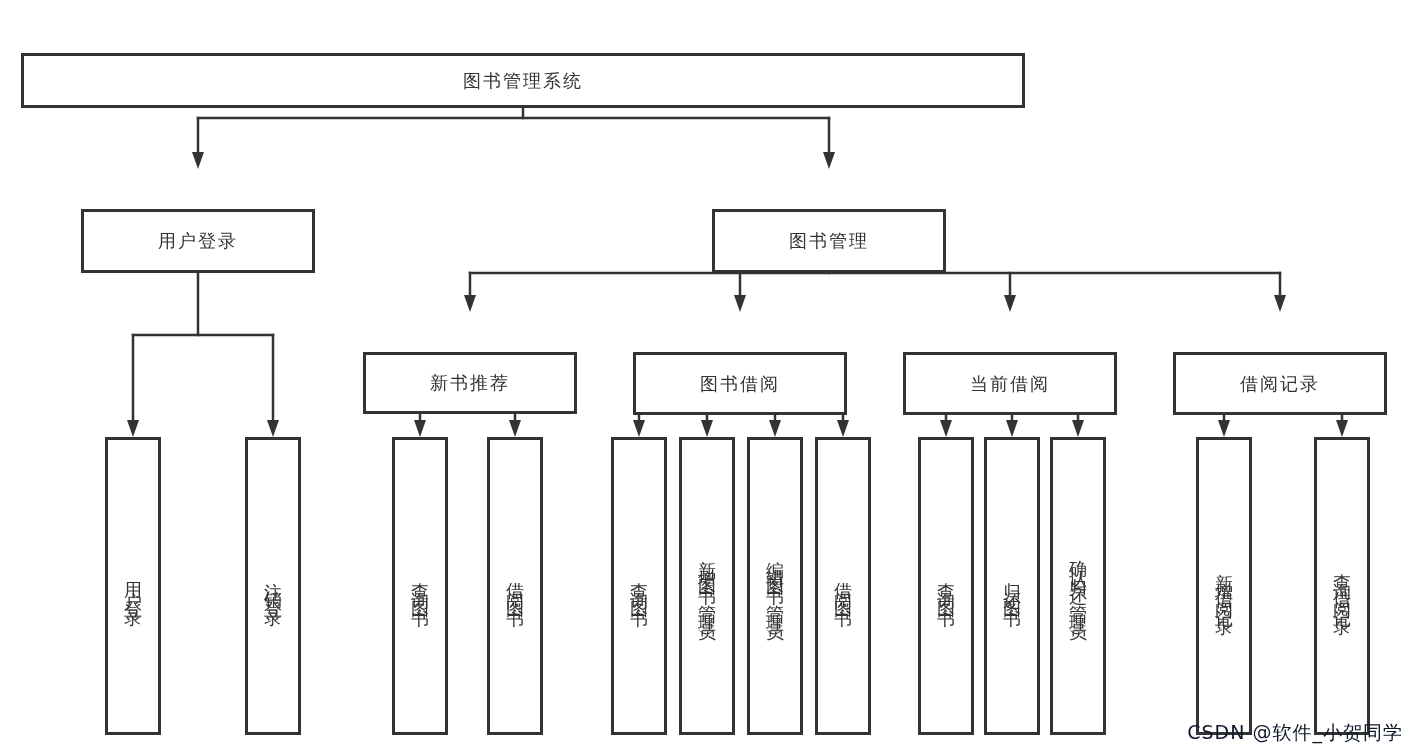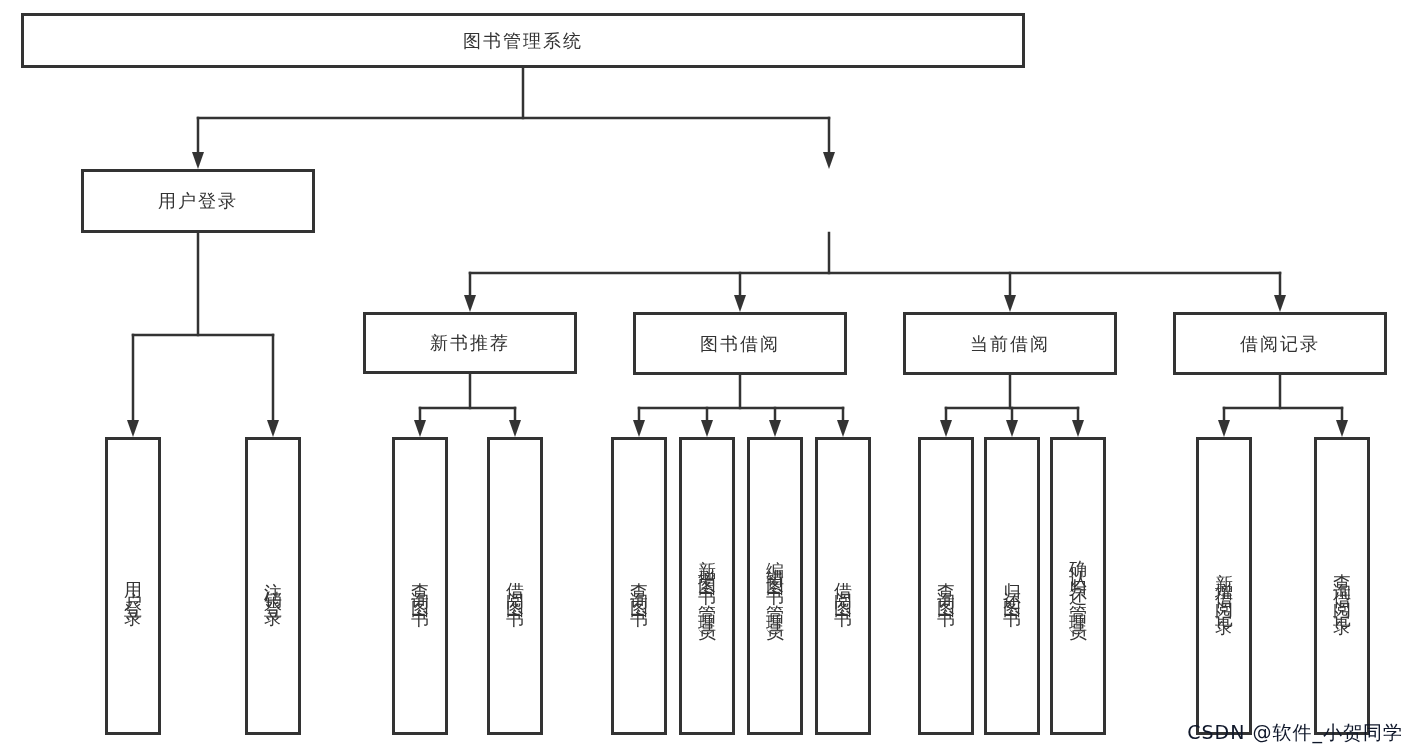--- a/index.html
+++ b/index.html
@@ -8,21 +8,21 @@
     font-family:"DejaVu Sans","Liberation Sans",sans-serif;overflow:hidden;
   }
   #wires{position:absolute;left:0;top:0;z-index:1;}
   #wires line{stroke:#333333;stroke-width:2.5;stroke-linecap:square;}
   #wires polygon{fill:#333333;}
   .node{
     position:absolute;z-index:2;background:#ffffff;border:3px solid #333333;
     box-sizing:border-box;display:flex;align-items:center;justify-content:center;
     color:#333333;
   }
-  .h-node{font-size:18px;letter-spacing:2px;white-space:nowrap;}
+  .h-node{font-size:18px;letter-spacing:2px;white-space:nowrap;margin-top:40px;}
   .v-node{
     font-size:18px;writing-mode:vertical-rl;text-orientation:mixed;
     letter-spacing:9px;line-height:1;
   }
   .watermark{
     position:absolute;z-index:3;right:2px;bottom:1px;
     font-size:19px;letter-spacing:1px;color:#0f172a;white-space:nowrap;
   }
 </style>
 </head>
@@ -102,20 +102,21 @@
       <line x1="1224" y1="408" x2="1224" y2="421"></line>
       <polygon points="1218,420 1230,420 1224,437"></polygon>
       <line x1="1342" y1="408" x2="1342" y2="421"></line>
       <polygon points="1336,420 1348,420 1342,437"></polygon>
     </g>
   </svg>
 
   <div class="node h-node" style="left:21px;top:13px;width:1004px;height:55px;">图书管理系统</div>
 
   <div class="node h-node" style="left:81px;top:169px;width:234px;height:64px;">用户登录</div>
+  <div class="node h-node" style="left:712px;top:169px;width:234px;height:64px;">图书管理</div>
 
   <div class="node h-node" style="left:363px;top:312px;width:214px;height:62px;">新书推荐</div>
   <div class="node h-node" style="left:633px;top:312px;width:214px;height:63px;">图书借阅</div>
   <div class="node h-node" style="left:1173px;top:312px;width:214px;height:63px;">借阅记录</div>
   <div class="node h-node" style="left:903px;top:312px;width:214px;height:63px;">当前借阅</div>
 
   <div class="node v-node" style="left:105px;top:437px;width:56px;height:298px;">用户登录</div>
   <div class="node v-node" style="left:245px;top:437px;width:56px;height:298px;">注销登录</div>
 
   <div class="node v-node" style="left:392px;top:437px;width:56px;height:298px;">查询图书</div>

